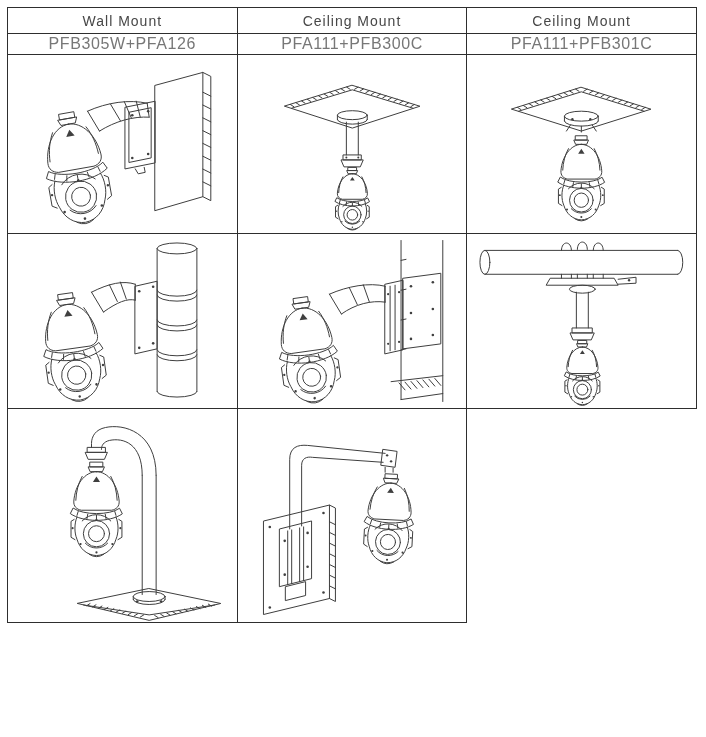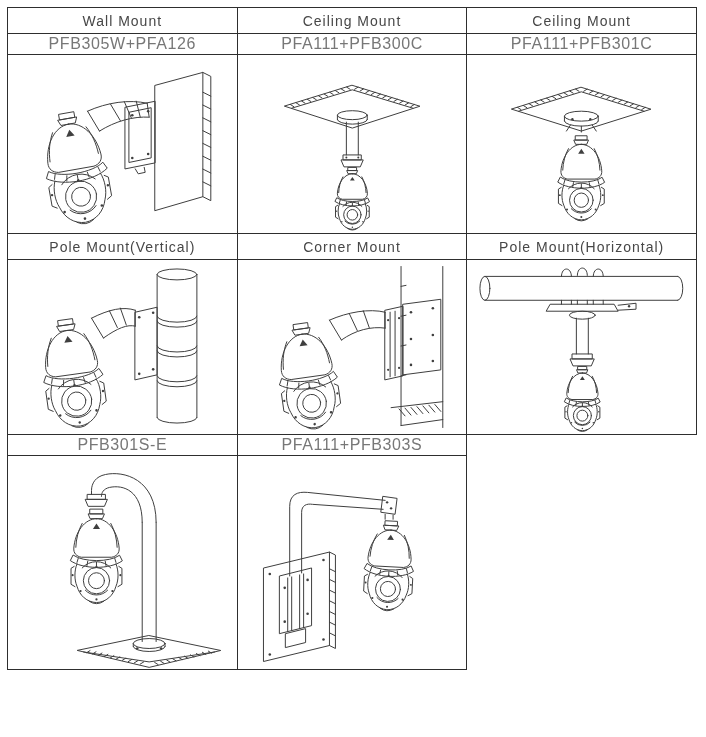--- a/index.html
+++ b/index.html
@@ -142,25 +142,20 @@
     <path d="M98,61 L98,66 M132,61 L132,66"></path>
     <path d="M98,66 A17,5 0 0 0 132,66"></path>
     <path d="M104,70 L100,76 M126,70 L130,76 M115,71 L115,77"></path>
     <circle class="f" cx="106" cy="64" r="1.2"></circle>
               <circle class="f" cx="124" cy="64" r="1.2"></circle>
     <use href="#cam" transform="translate(82.6,80) scale(0.72)"></use>
             </svg>
           </td>
         </tr>
         <tr>
-          <td class="title-cell">Pole Mount(Vertical)</td>
-          <td class="title-cell">Corner Mount</td>
-          <td class="title-cell">Pole Mount(Horizontal)</td>
-        </tr>
-        <tr>
           <td class="img-cell" style="height: 174px;">
             <svg class="ill" viewBox="0 0 230 174" preserveAspectRatio="xMidYMid meet">
     <path d="M150,14 L150,158 M190,14 L190,158"></path>
     <ellipse cx="170" cy="14" rx="20" ry="5.5"></ellipse>
     <path d="M150,158 A20,5.5 0 0 0 190,158"></path>
     <path d="M150,56 A20,6 0 0 0 190,56 M150,61 A20,6 0 0 0 190,61"></path>
     <path d="M150,86 A20,6 0 0 0 190,86 M150,91 A20,6 0 0 0 190,91"></path>
     <path d="M150,116 A20,6 0 0 0 190,116 M150,121 A20,6 0 0 0 190,121"></path>
     <path d="M128,52 L150,47 L150,115 L128,120 Z"></path>
     <circle class="f" cx="132" cy="57" r="1.3"></circle>
@@ -213,24 +208,20 @@
     <circle class="f" cx="163" cy="46" r="1.2"></circle>
     <ellipse cx="116" cy="55" rx="13" ry="4"></ellipse>
     <path d="M110,58 L110,94 M122,58 L122,94"></path>
     <path d="M106,94 h20 v5 h-20 z"></path>
     <path d="M104,99 h24 l-3,7 h-18 z"></path>
     <use href="#cam" transform="translate(91.3,106) scale(0.55)"></use>
             </svg>
           </td>
         </tr>
         <tr>
-          <td class="code-cell">PFB301S-E</td>
-          <td class="code-cell">PFA111+PFB303S</td>
-        </tr>
-        <tr>
           <td class="img-cell" style="height: 213px;">
             <svg class="ill" viewBox="0 0 230 213" preserveAspectRatio="xMidYMid meet">
     <path d="M142,180 L214,195 L142,212 L70,195 Z"></path>
     <path d="M76,196.5 L142,206.5 L208,196.5"></path>
     <path d="M79.0,197.3l3.5,-2.2M85.0,198.5l3.5,-2.2M91.0,199.8l3.5,-2.2M97.0,201.1l3.5,-2.2M103.0,202.4l3.5,-2.2M109.0,203.6l3.5,-2.2M115.0,204.9l3.5,-2.2M121.0,206.2l3.5,-2.2M127.0,207.5l3.5,-2.2M133.0,208.7l3.5,-2.2"></path>
     <path d="M151.0,209.2l-3.5,-2.2M157.0,208.0l-3.5,-2.2M163.0,206.7l-3.5,-2.2M169.0,205.4l-3.5,-2.2M175.0,204.1l-3.5,-2.2M181.0,202.9l-3.5,-2.2M187.0,201.6l-3.5,-2.2M193.0,200.3l-3.5,-2.2M199.0,199.0l-3.5,-2.2M205.0,197.8l-3.5,-2.2"></path>
     <ellipse cx="142" cy="188" rx="16" ry="5"></ellipse>
     <path d="M126,188 L126,191 M158,188 L158,191"></path>
     <path d="M126,191 A16,5 0 0 0 158,191"></path>
     <circle class="f" cx="130" cy="193" r="1.3"></circle>

